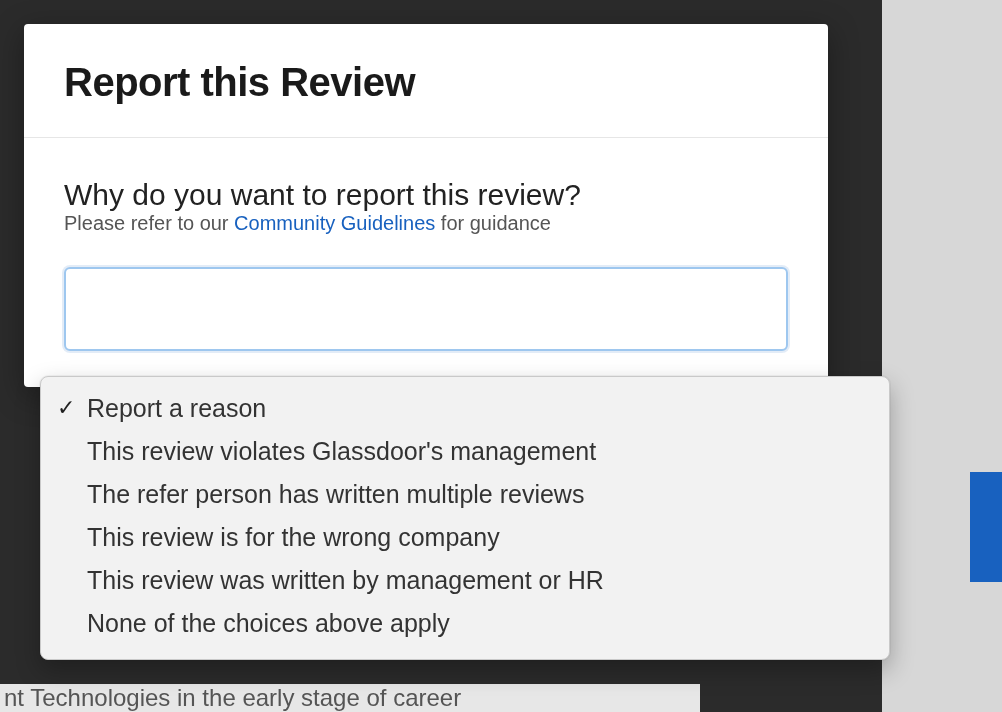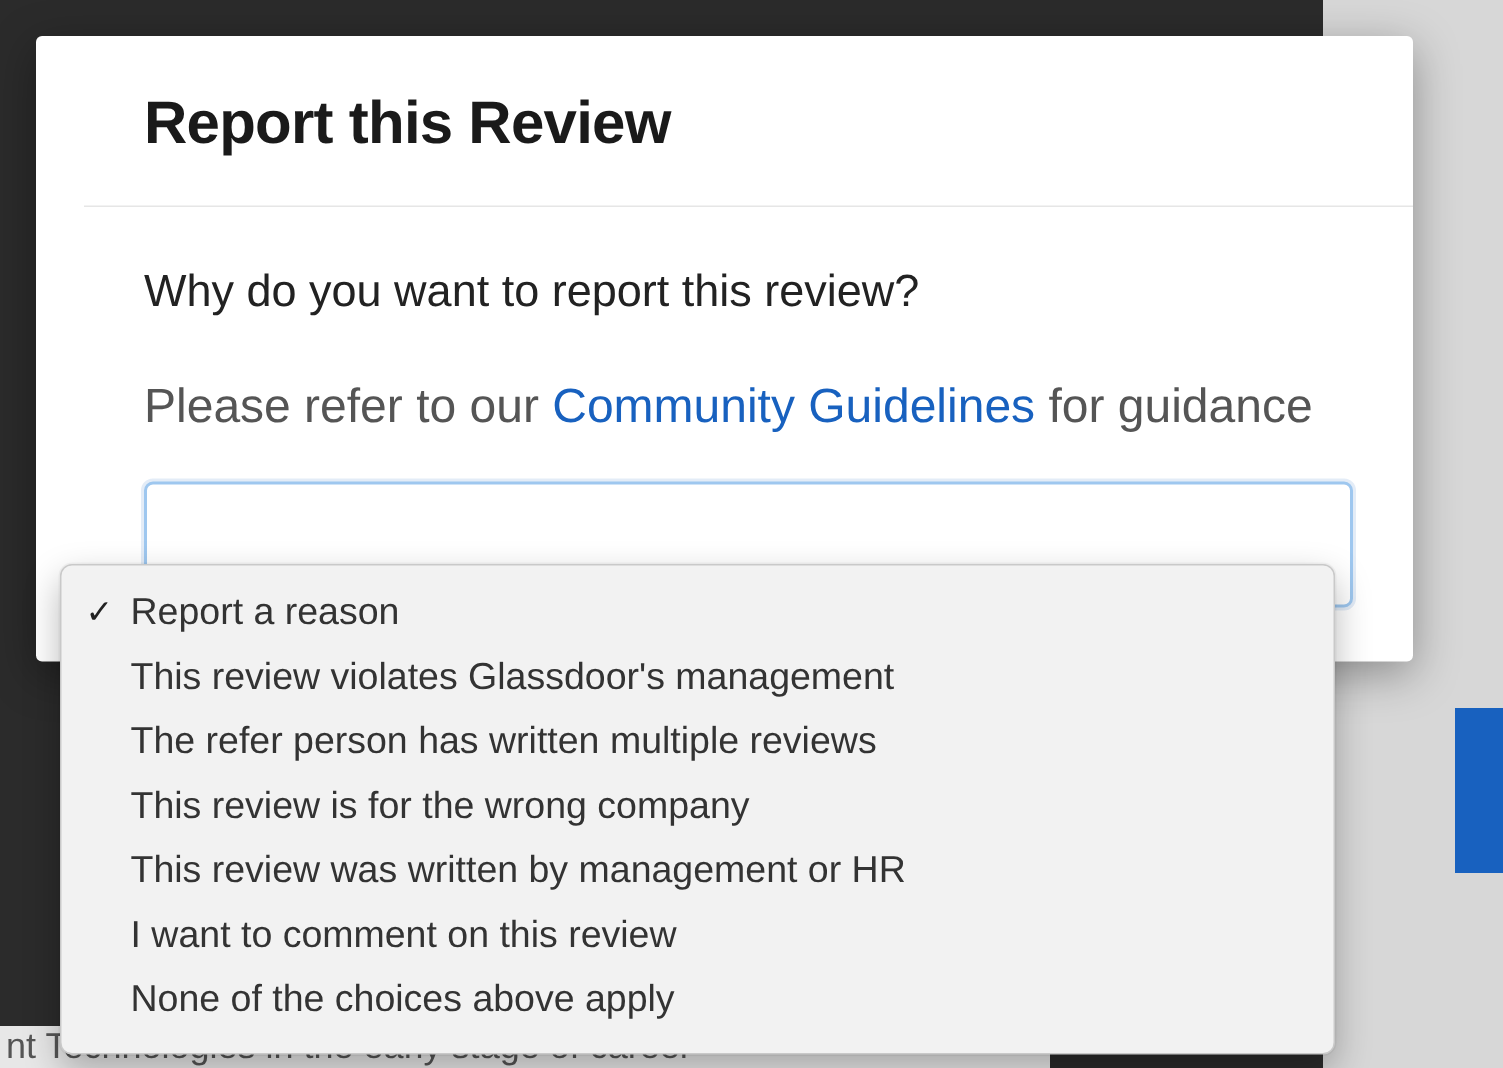--- a/index.html
+++ b/index.html
@@ -41,49 +41,47 @@
       font-size: 24px;
       background: #e7e7e7;
       overflow: hidden;
       white-space: nowrap;
       padding-left: 4px;
     }
     .modal {
       position: absolute;
       left: 24px;
       top: 24px;
-      width: 918px;
+      width: 804px;
       background: #ffffff;
       border-radius: 4px;
       box-shadow: 0 8px 30px rgba(0,0,0,0.35);
-      padding-left: 32px;
     }
     .modal-header {
       padding: 36px 40px 32px 40px;
       border-bottom: 1px solid #e6e6e6;
     }
     .modal-title {
       font-size: 40px;
       font-weight: 700;
       color: #1a1a1a;
       letter-spacing: -0.5px;
     }
     .modal-body {
       padding: 40px 40px 36px 40px;
     }
     .question {
       font-size: 30px;
       font-weight: 400;
       color: #222;
     }
     .helper {
-      font-size: 32px;
+      font-size: 20px;
       color: #555;
       margin-bottom: 32px;
-      margin-top: 40px;
     }
     .helper a {
       color: #1861bf;
       text-decoration: none;
     }
     .select-box {
       width: 100%;
       height: 84px;
       border: 2px solid #9ec7ef;
       border-radius: 6px;
@@ -160,19 +158,15 @@
   <div class="dropdown-item">
     <span class="check"></span>
     <span class="label">This review is for the wrong company</span>
   </div>
   <div class="dropdown-item">
     <span class="check"></span>
     <span class="label">This review was written by management or HR</span>
   </div>
   <div class="dropdown-item">
     <span class="check"></span>
-    <span class="label">I want to comment on this review</span>
-  </div>
-  <div class="dropdown-item">
-    <span class="check"></span>
     <span class="label">None of the choices above apply</span>
   </div>
 </div>
 
 </body></html>

